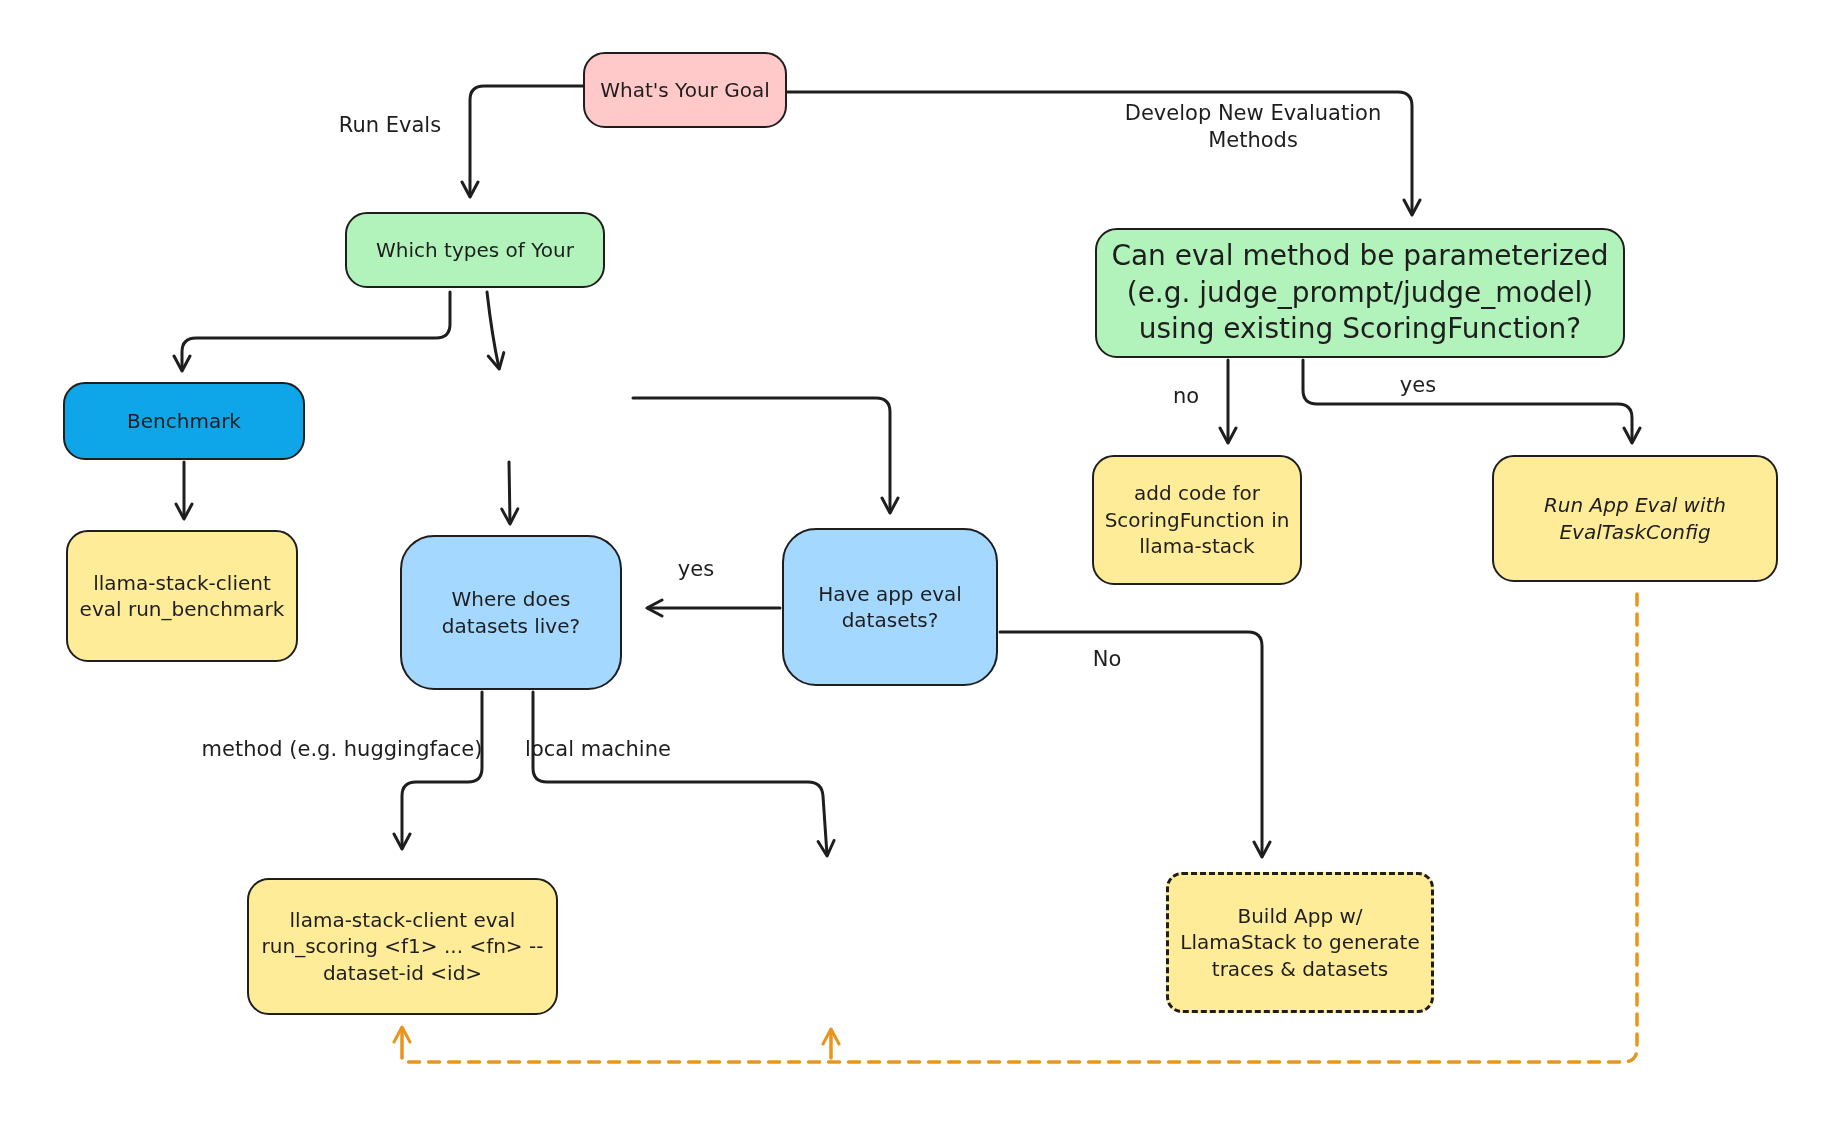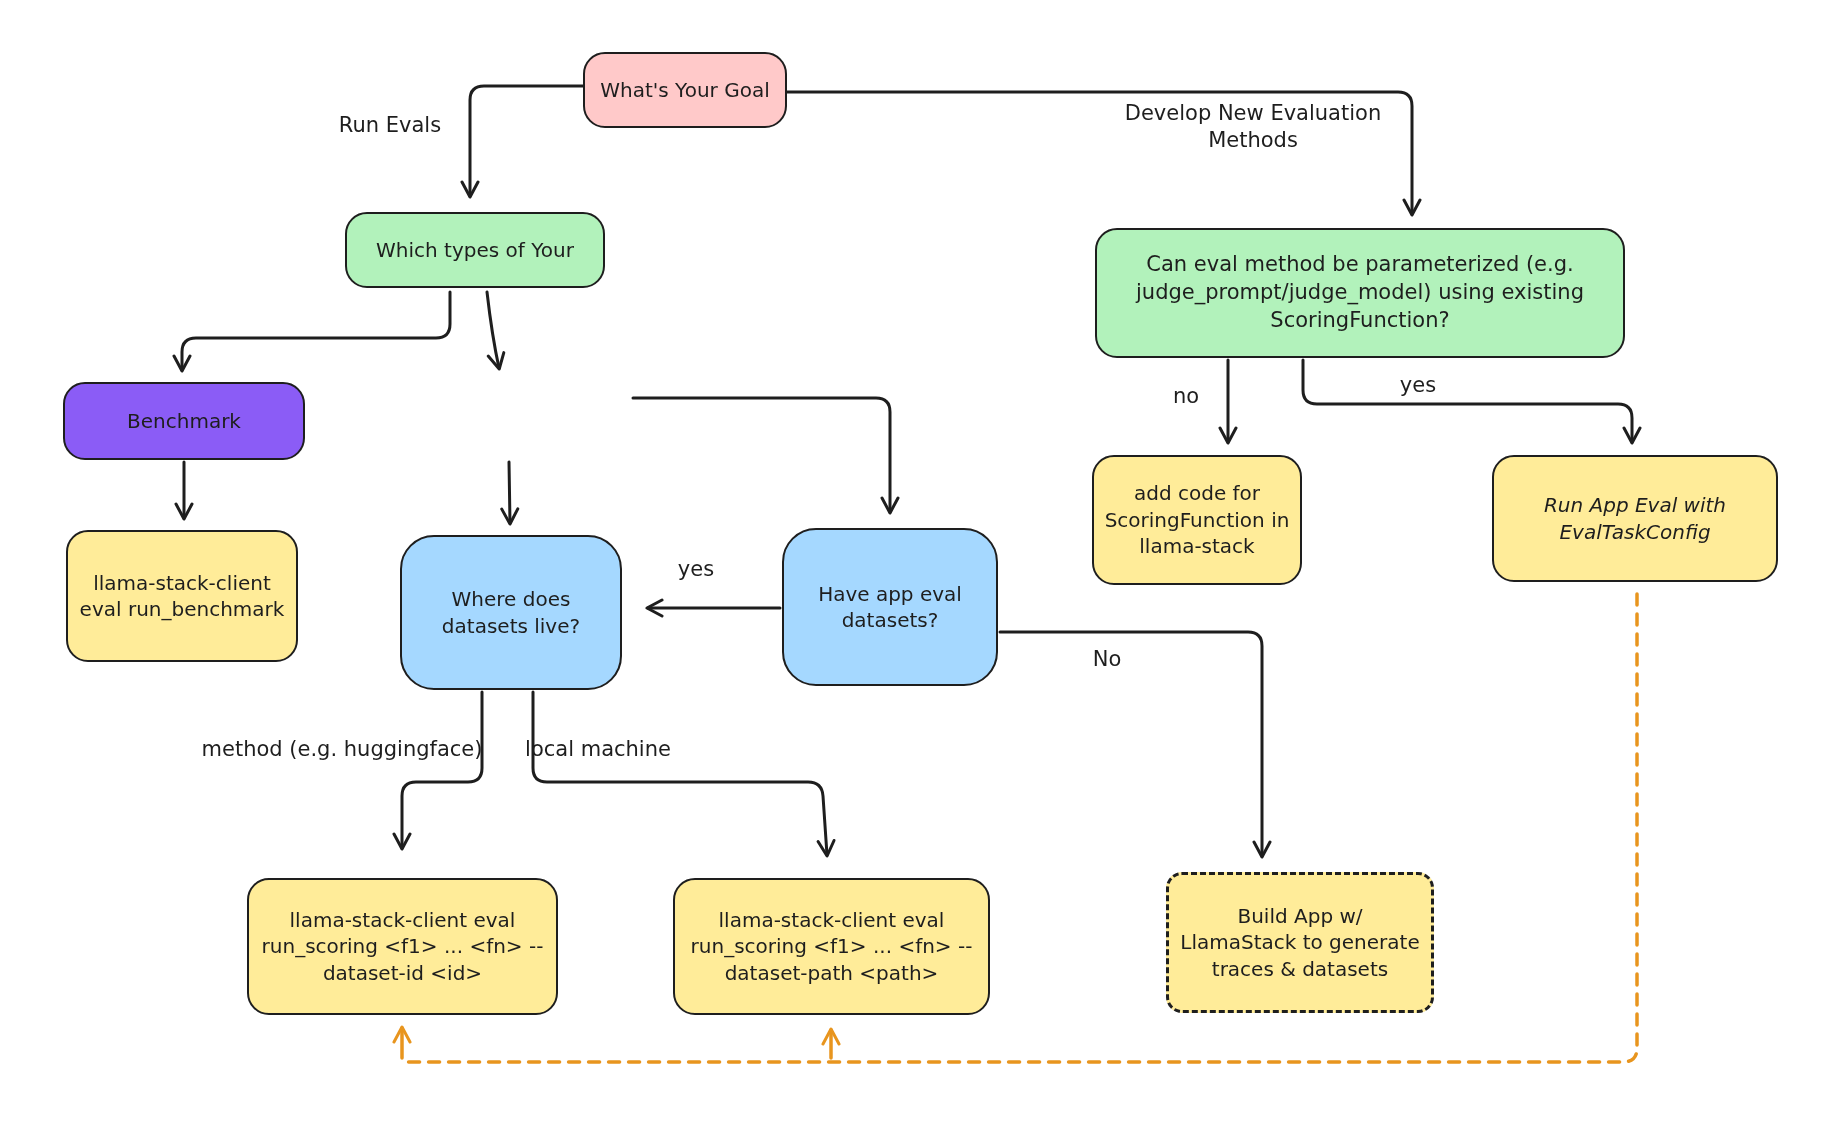--- a/index.html
+++ b/index.html
@@ -46,37 +46,37 @@
     text-align: center;
     padding: 6px 10px;
     font-size: 20px;
     line-height: 1.32;
     background: #ffffff;
   }
   .node.pink   { background: var(--node-pink,   #ffc9c9); }
   .node.green  { background: var(--node-green,  #b2f2bb); }
   .node.blue   { background: var(--node-blue,   #a5d8ff); border-radius: 34px; }
   .node.yellow { background: var(--node-yellow, #ffec99); }
-  .node.white  { background: #8b5cf6; }
+  .node.white  { background: #0ea5e9; }
   .node.dashed { border-style: dashed; border-width: 3px; border-radius: 16px; margin-left: 34px; }
 
   .edge-label {
     position: absolute;
     transform: translateX(-50%);
     text-align: center;
     font-size: 21px;
     line-height: 1.3;
     white-space: nowrap;
   }
   .edge-label.wrap { white-space: normal; }
 
   
   #n-goal            { left: 583px;  top: 52px;  width: 204px; height: 76px; }
   #n-which-types     { left: 345px;  top: 212px; width: 260px; height: 76px; }
-  #n-parameterized   { left: 1095px; top: 228px; width: 530px; height: 130px; font-size: 21px; }
+  #n-parameterized   { left: 1095px; top: 228px; width: 530px; height: 130px; font-size: 28px; }
   #n-benchmark       { left: 63px;   top: 382px; width: 242px; height: 78px; }
   #n-for-application { left: 375px;  top: 382px; width: 258px; height: 78px; }
   #n-run-benchmark   { left: 66px;   top: 530px; width: 232px; height: 132px; }
   #n-where-datasets  { left: 400px;  top: 535px; width: 222px; height: 155px; }
   #n-have-datasets   { left: 782px;  top: 528px; width: 216px; height: 158px; }
   #n-add-code        { left: 1092px; top: 455px; width: 210px; height: 130px; }
   #n-run-app-eval    { left: 1492px; top: 455px; width: 286px; height: 127px; font-style: italic; }
   #n-run-scoring-id  { left: 247px;  top: 878px; width: 311px; height: 137px; }
   #n-run-scoring-path{ left: 673px;  top: 878px; width: 317px; height: 137px; }
   #n-build-app       { left: 1132px; top: 872px; width: 268px; height: 141px; }
@@ -128,21 +128,20 @@
   <div class="node pink" id="n-goal">What's Your Goal</div>
   <div class="node green" id="n-which-types">Which types of Your</div>
   <div class="node green" id="n-parameterized">Can eval method be parameterized (e.g. judge_prompt/judge_model) using existing ScoringFunction?</div>
   <div class="node white" id="n-benchmark">Benchmark</div>
   <div class="node yellow" id="n-run-benchmark">llama-stack-client eval run_benchmark</div>
   <div class="node blue" id="n-where-datasets">Where does datasets live?</div>
   <div class="node blue" id="n-have-datasets">Have app eval datasets?</div>
   <div class="node yellow" id="n-add-code">add code for ScoringFunction in llama-stack</div>
   <div class="node yellow" id="n-run-app-eval">Run App Eval with EvalTaskConfig</div>
   <div class="node yellow" id="n-run-scoring-id">llama-stack-client eval run_scoring &lt;f1&gt; ... &lt;fn&gt; --dataset-id &lt;id&gt;</div>
-  <div class="node yellow" id="n-run-scoring-path">llama-stack-client eval run_scoring &lt;f1&gt; ... &lt;fn&gt; --dataset-path &lt;path&gt;</div>
   <div class="node yellow dashed" id="n-build-app">Build App w/ LlamaStack to generate traces &amp; datasets</div>
 
   <span class="edge-label" id="l-run-evals">Run Evals</span>
   <span class="edge-label wrap" id="l-develop-new">Develop New Evaluation Methods</span>
   <span class="edge-label" id="l-no-param">no</span>
   <span class="edge-label" id="l-yes-param">yes</span>
   <span class="edge-label" id="l-yes-have">yes</span>
   <span class="edge-label" id="l-no-have">No</span>
   <span class="edge-label" id="l-remote">method (e.g. huggingface)</span>
   <span class="edge-label" id="l-local">local machine</span>

